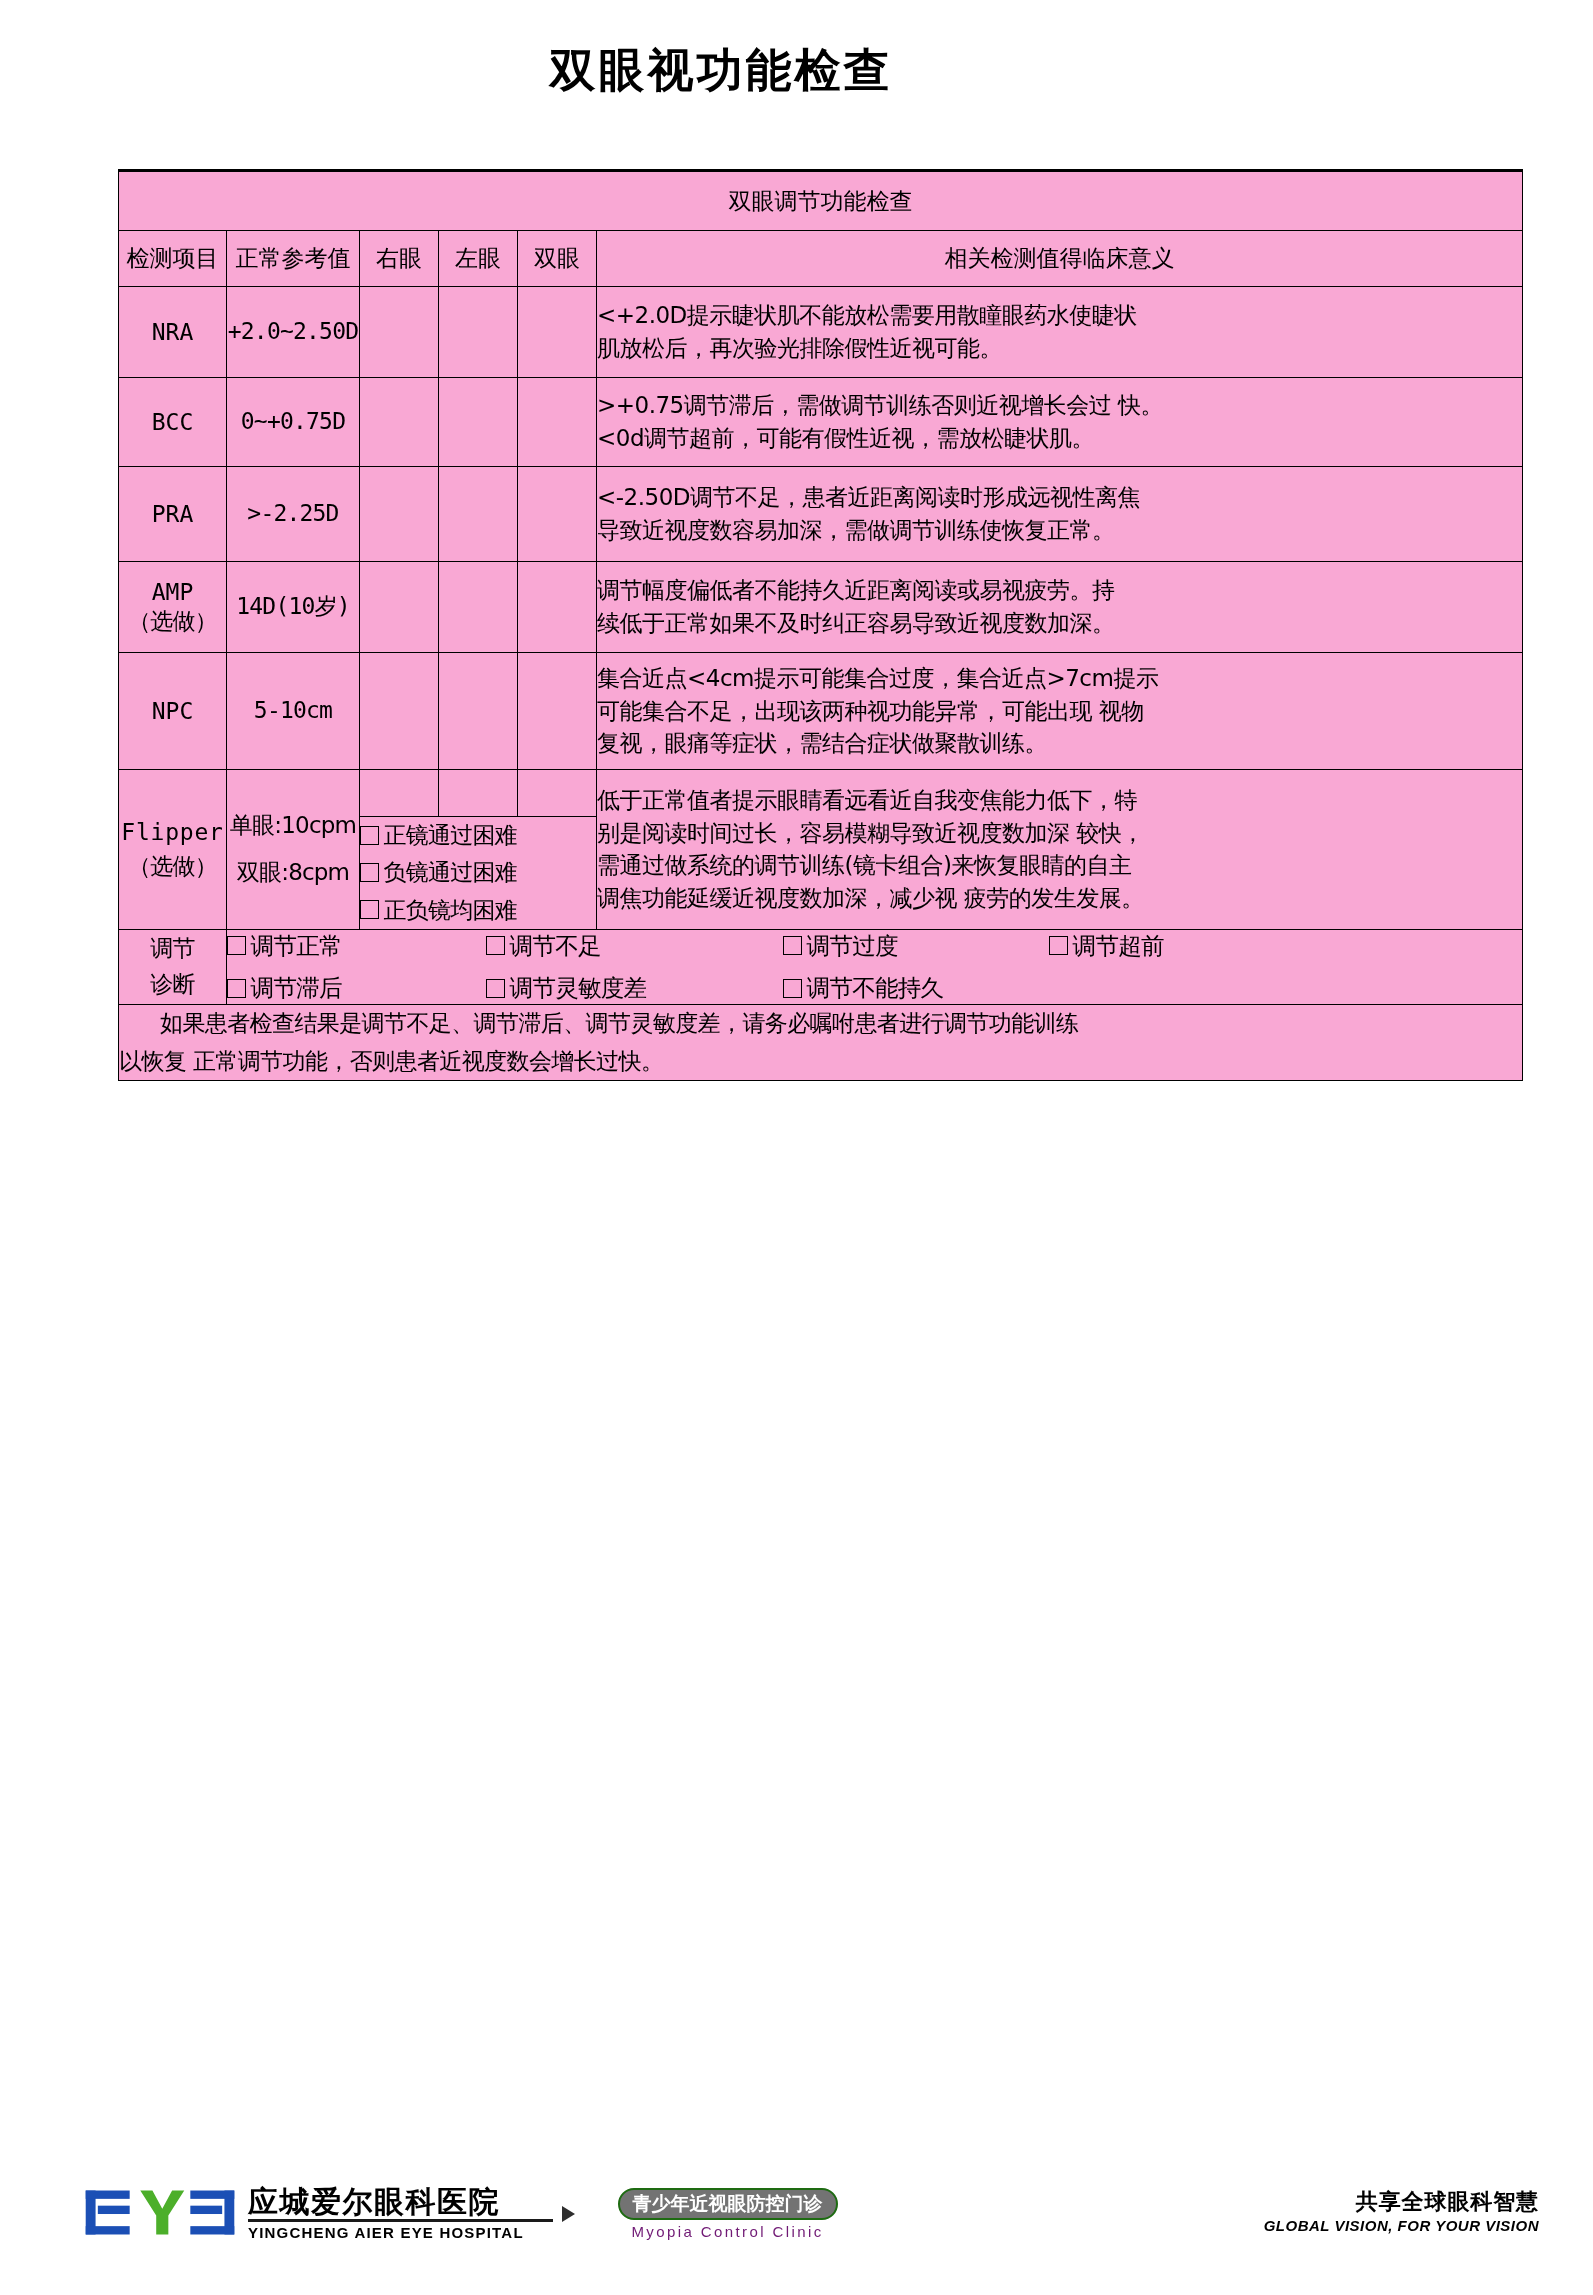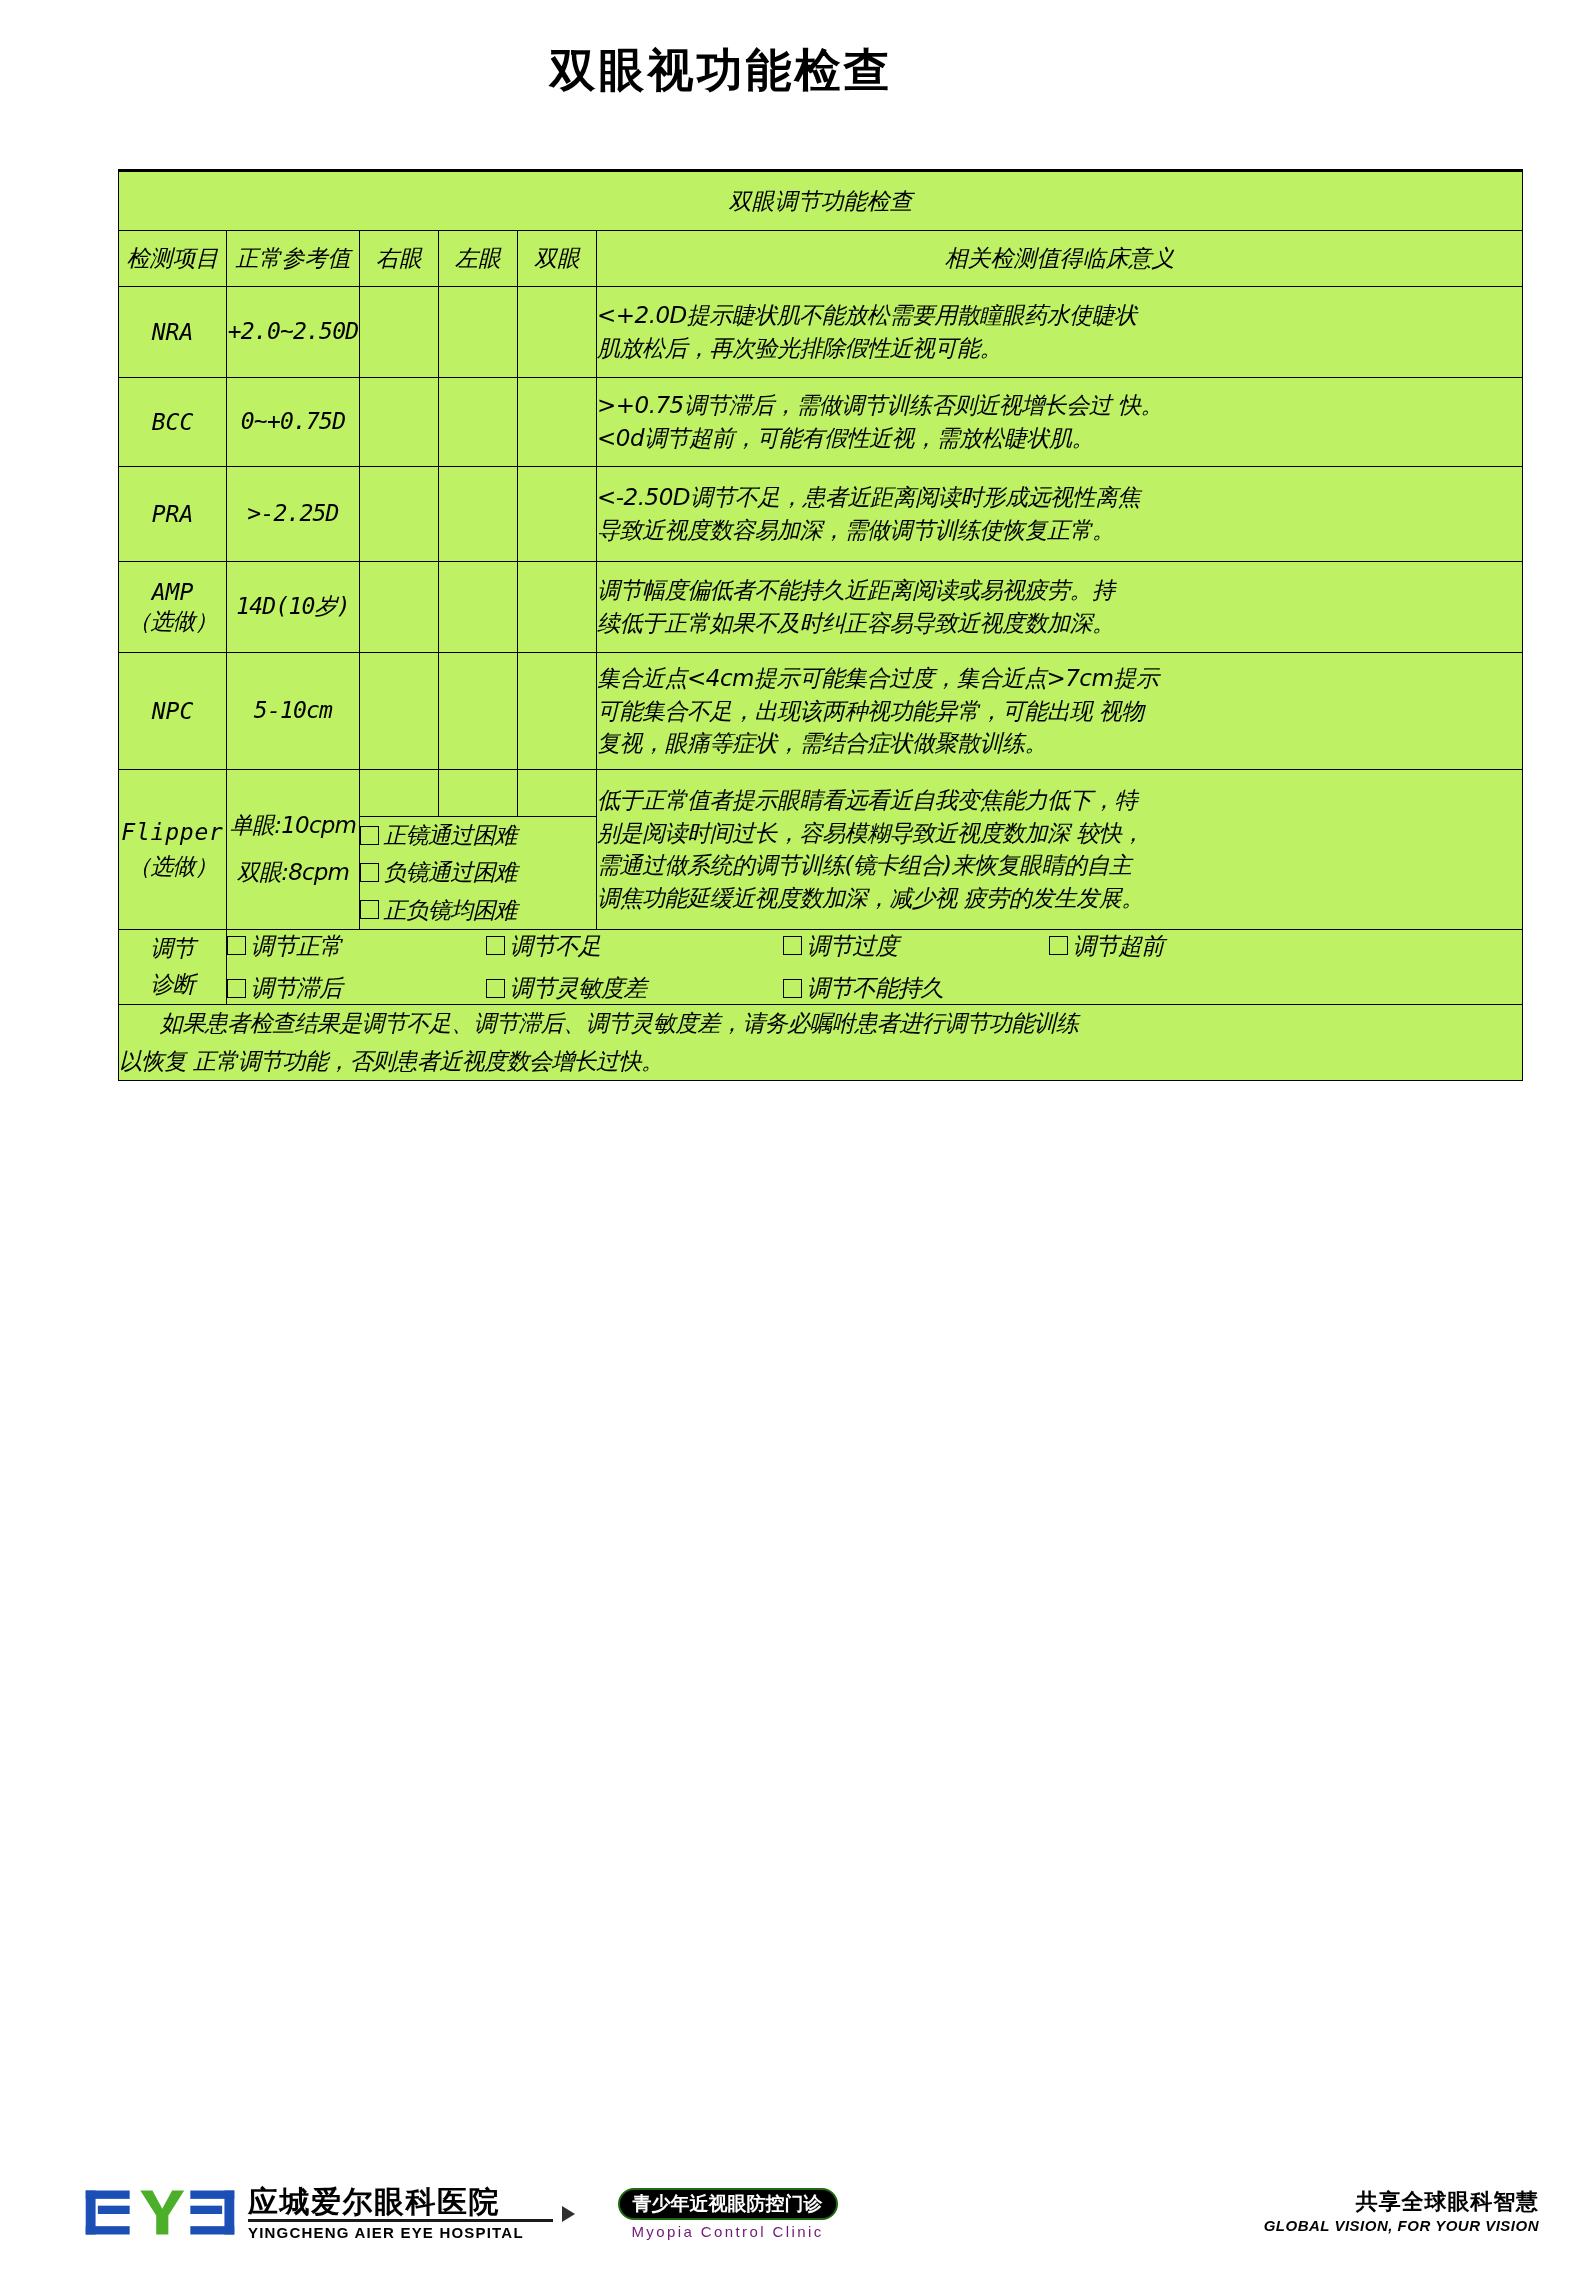--- a/index.html
+++ b/index.html
@@ -38,22 +38,21 @@
   .table-wrap {
     position: absolute;
     left: 118px;
     top: 169px;
     width: 1405px;
   }
   table.form {
     border-collapse: collapse;
     width: 100%;
     table-layout: fixed;
-    background: #bef264;
-    font-style: italic;
+    background: #f9a8d4;
   }
   table.form td, table.form th {
     border: 1.5px solid #000;
     padding: 0;
     vertical-align: middle;
     font-weight: normal;
     font-size: 23px;
   }
   table.form .outer-top td { border-top-width: 3px; }
 
@@ -243,21 +242,21 @@
   }
   .clinic {
     position: absolute;
     left: 586px;
     top: -1.5px;
     width: 259px;
     text-align: center;
   }
   .clinic-badge {
     display: inline-block;
-    background: #000000;
+    background: #737373;
     border: 2.3px solid #1e6b12;
     border-radius: 20px;
     color: #ffffff;
     font-size: 19px;
     font-weight: bold;
     letter-spacing: 0px;
     padding: 3px 13px 4.6px 13px;
     font-family: "DejaVu Sans", "Liberation Sans", sans-serif;
     line-height: 1.12;
     white-space: nowrap;

